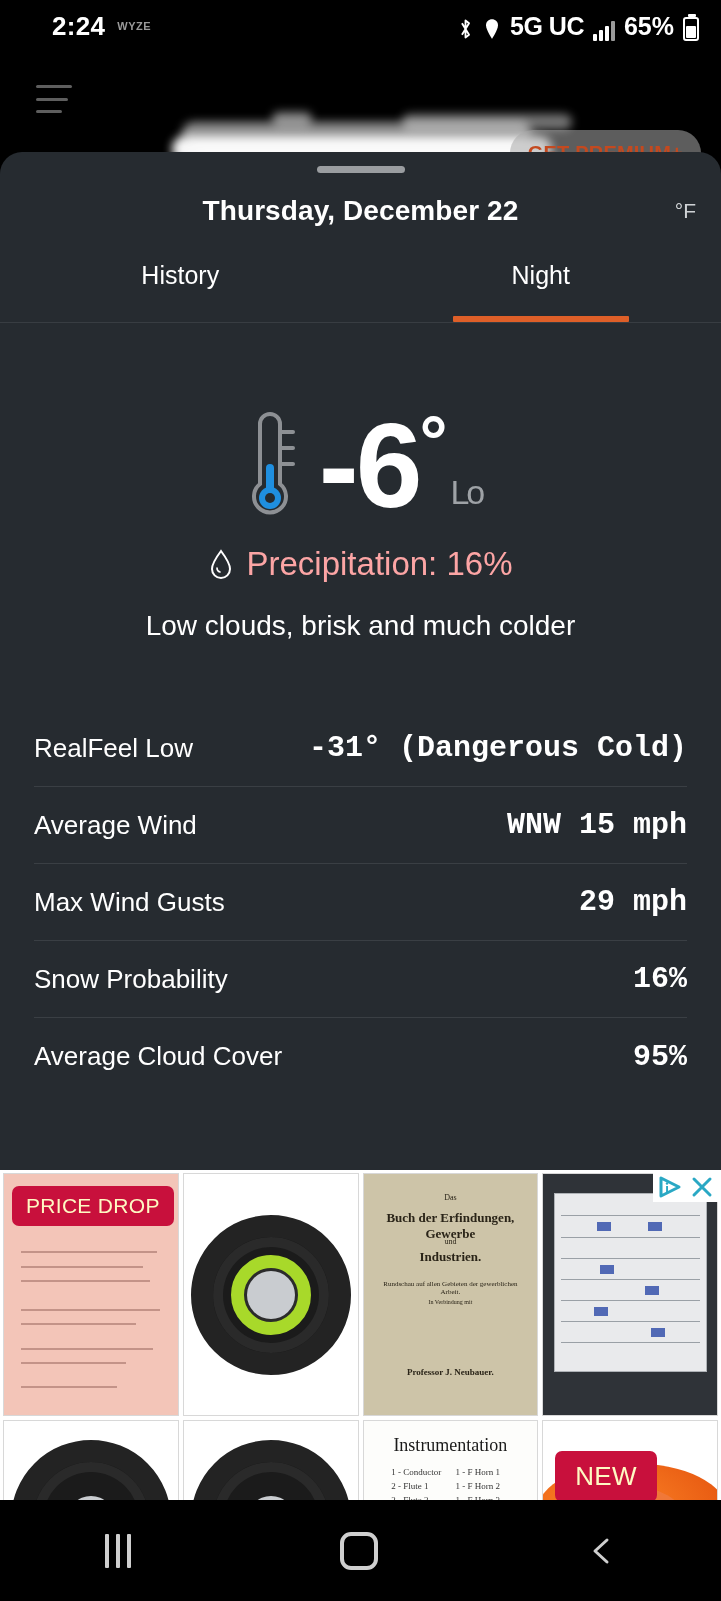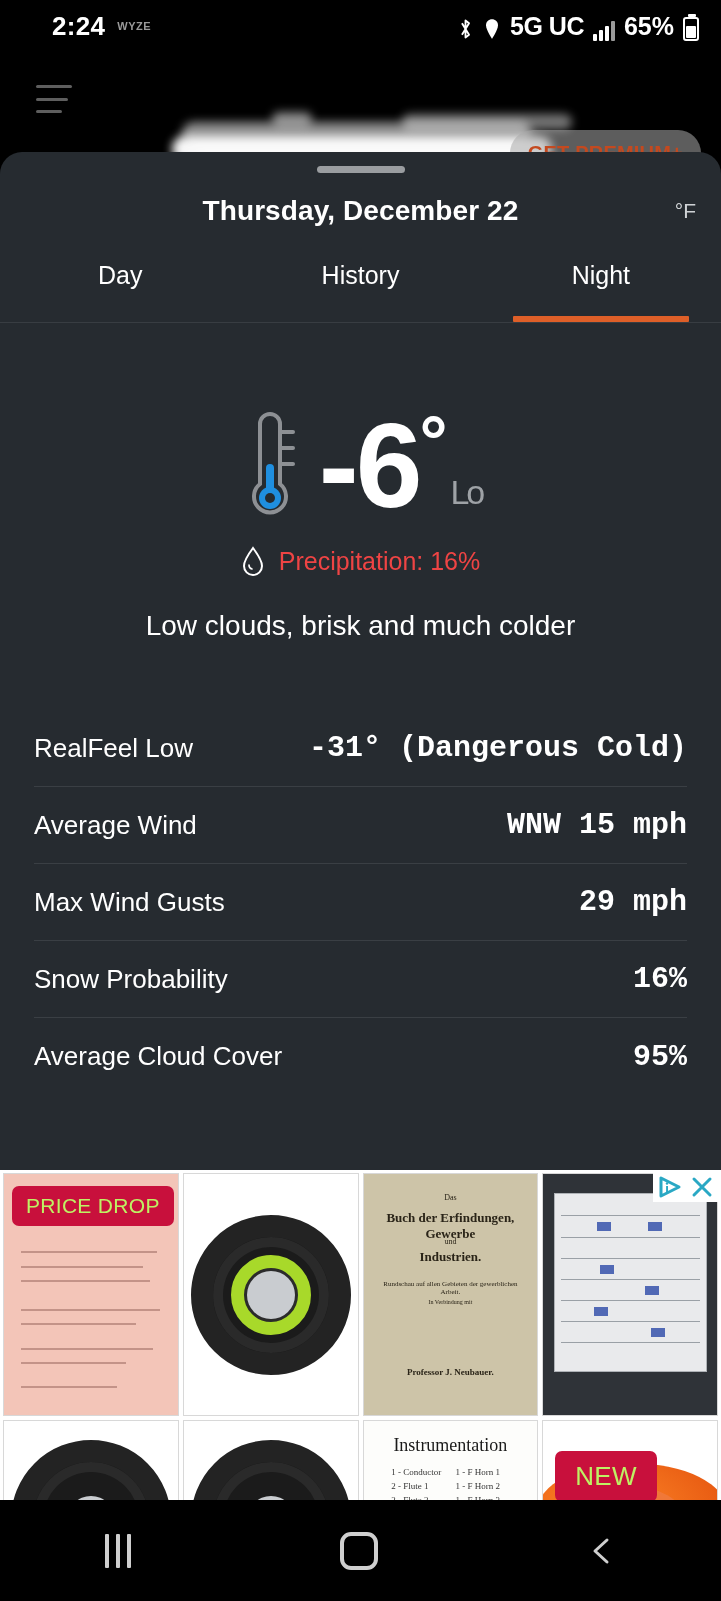--- a/index.html
+++ b/index.html
@@ -112,21 +112,21 @@
   .tempnum{
     font-size:120px; font-weight:bold; color:#fff; line-height:1;
     letter-spacing:-3px; display:flex; align-items:flex-start;
   }
   .deg{ font-size:70px; line-height:1.05; font-weight:bold; }
   .lo{ font-size:34px; color:#9ea2a6; align-self:flex-end; margin-left:6px; margin-bottom:16px; font-weight:normal; }
 
   .precip{
     position:absolute; top:545px; left:0; width:721px;
     display:flex; align-items:center; justify-content:center; gap:14px;
-    font-size:25px; color:#ef4444;
+    font-size:33px; color:#fca5a5;
   }
   .drop{ width:24px; height:32px; }
 
   .summary{
     position:absolute; top:610px; left:0; width:721px; text-align:center;
     font-size:28px; color:#fff; font-weight:normal;
   }
 
   
   .details{ position:absolute; top:710px; left:34px; width:653px; }
@@ -143,21 +143,21 @@
     position:absolute; top:1170px; left:0; width:721px; height:330px;
     background:#fff; overflow:hidden;
   }
   .adgrid{ display:grid; grid-template-columns:repeat(4,1fr); gap:4px; padding:3px; }
   .adcell{
     height:243px; background:#fff; border:1px solid #d8d8d8; overflow:hidden;
     position:relative; display:flex; align-items:center; justify-content:center;
   }
   .adcell.r2{ height:200px; }
   .badge{
-    position:absolute; top:12px; left:8px; background:#C8103C; color:#bef264;
+    position:absolute; top:12px; left:8px; background:#C8103C; color:#fef9c3;
     font-size:21px; padding:8px 14px; border-radius:7px; letter-spacing:.3px;
   }
   .badge.new{ left:12px; top:30px; font-size:26px; padding:10px 20px; }
   .adchoice{
     position:absolute; top:2px; right:2px; display:flex; align-items:center; gap:6px;
     background:#fff; padding:3px 4px; z-index:5;
   }
   .adc-tri{ width:26px; height:24px; }
   .adc-x{ width:26px; height:24px; }
 
@@ -268,23 +268,20 @@
   <div class="sheet"></div>
   <div class="grabber"></div>
 
   <div class="datebar">
     <div class="date-title">Thursday, December 22</div>
     <div class="unit">°F</div>
   </div>
 
   <div class="tabs">
     <div class="tab">
-      <span>Day</span>
-    </div>
-    <div class="tab">
       <span>History</span>
     </div>
     <div class="tab active">
       <span>Night</span>
     </div>
   </div>
 
   <div class="tempwrap">
     <svg class="thermo" viewBox="0 0 62 118">
       <path d="M31 8 a10 10 0 0 0 -10 10 v60 a16 16 0 1 0 20 0 v-60 a10 10 0 0 0 -10 -10 z" fill="none" stroke="#8d9094" stroke-width="4"></path>

